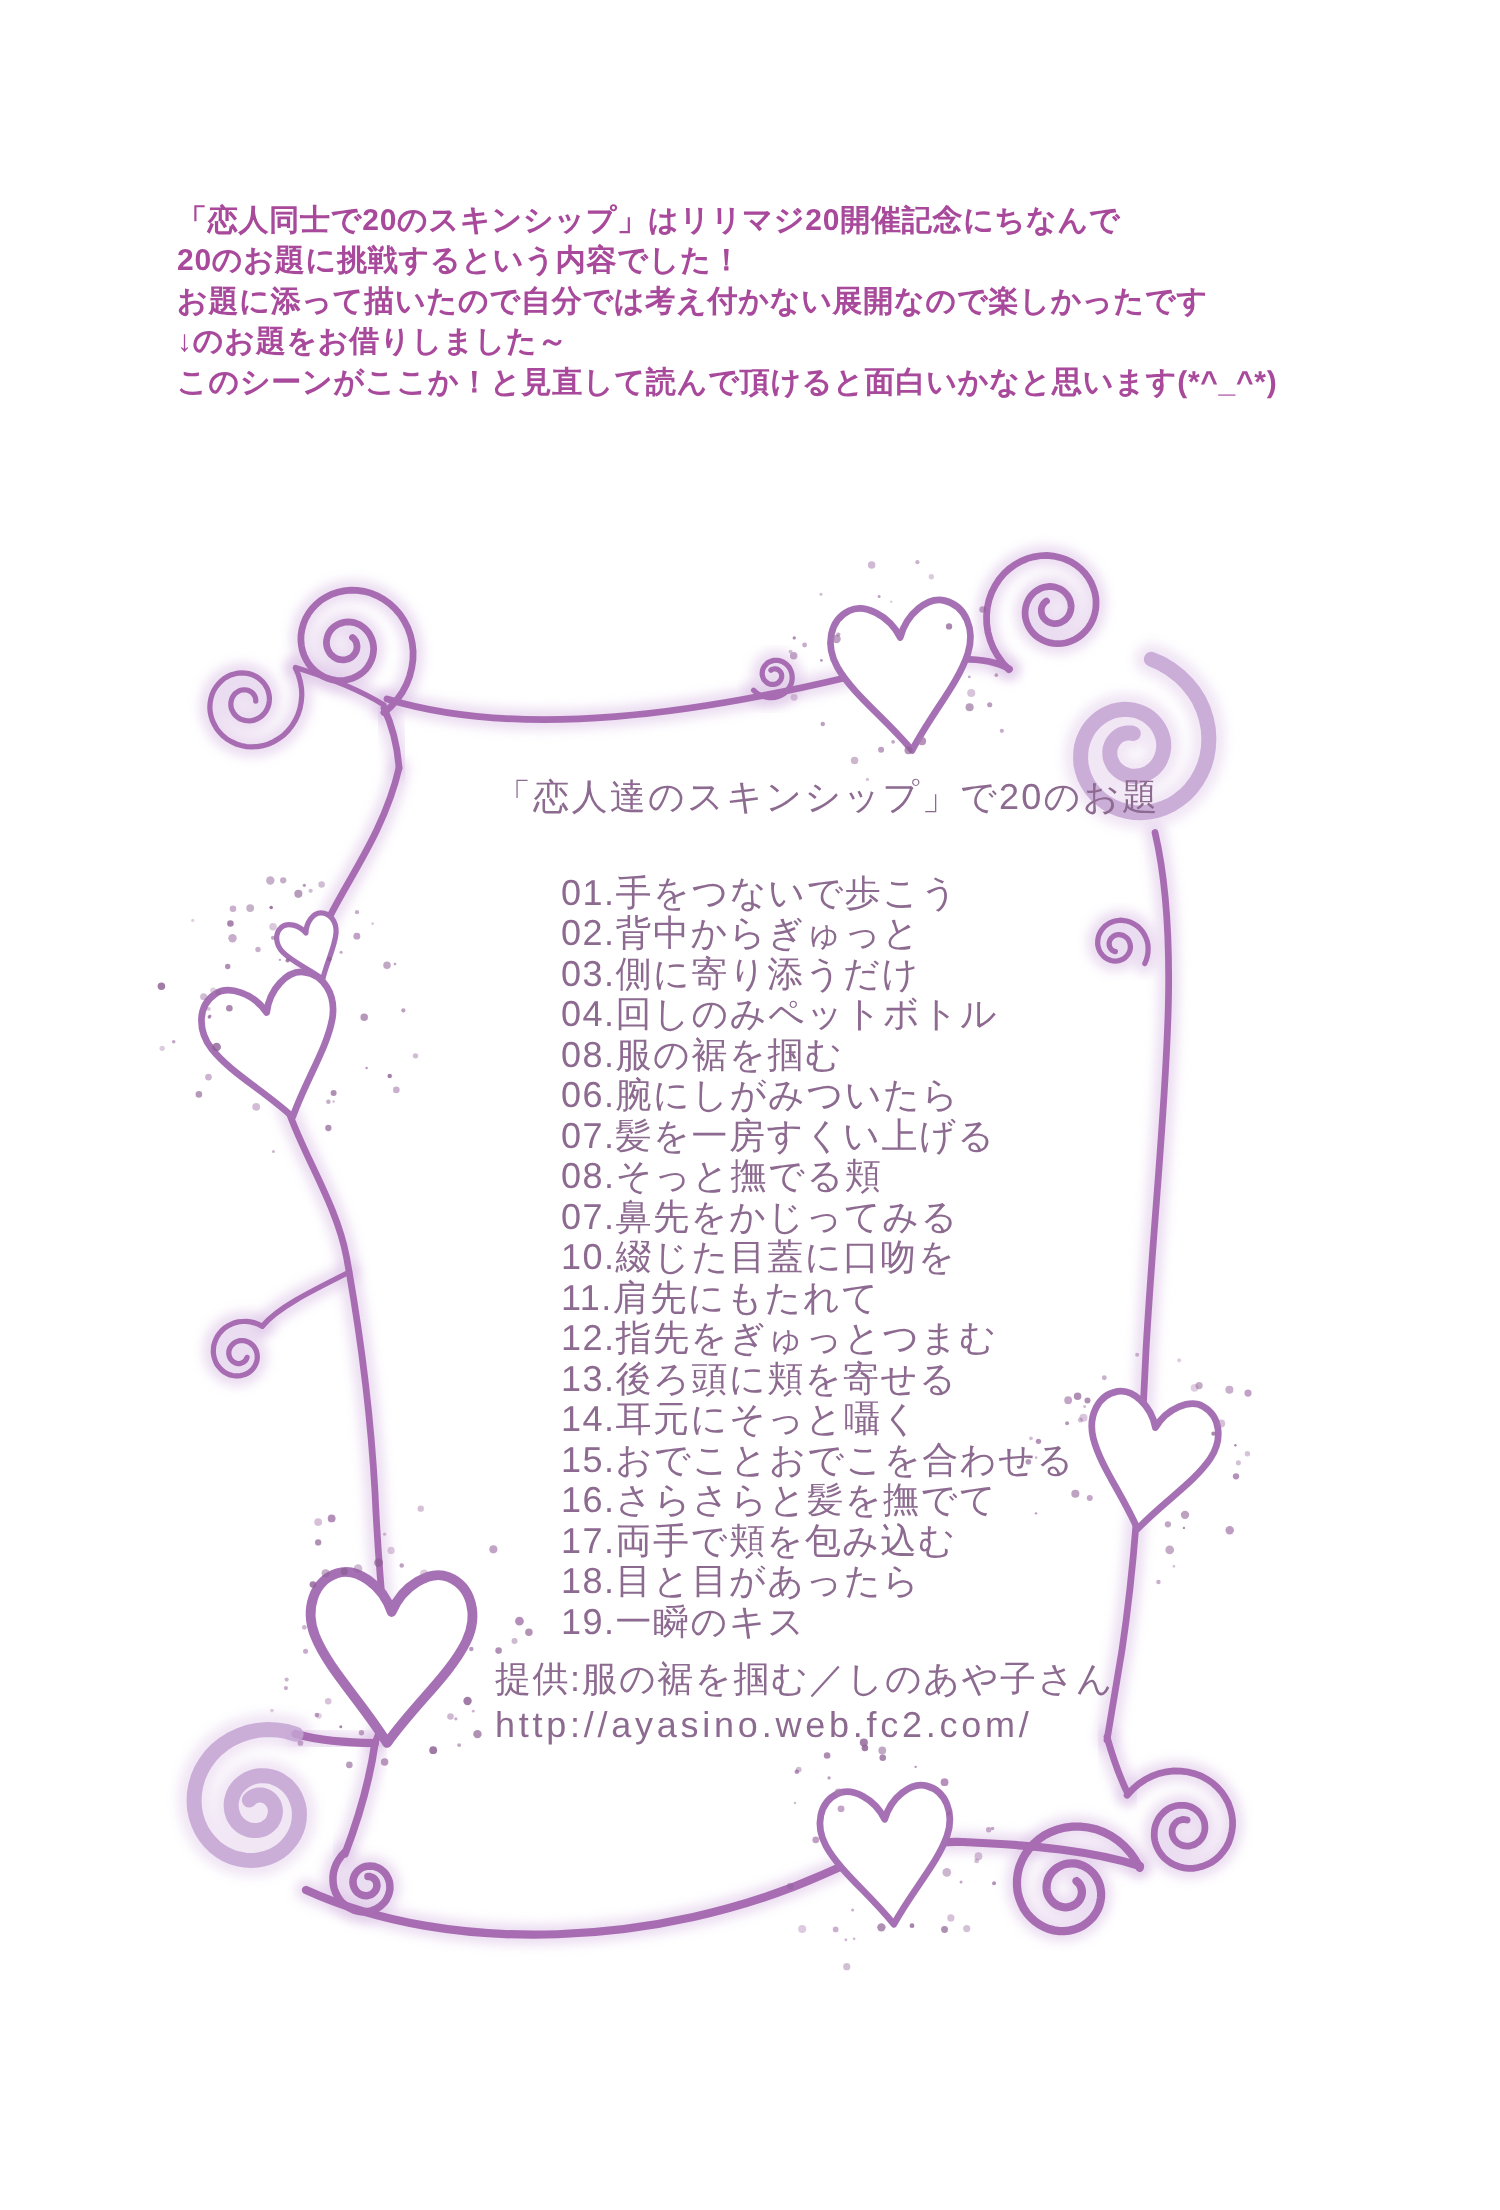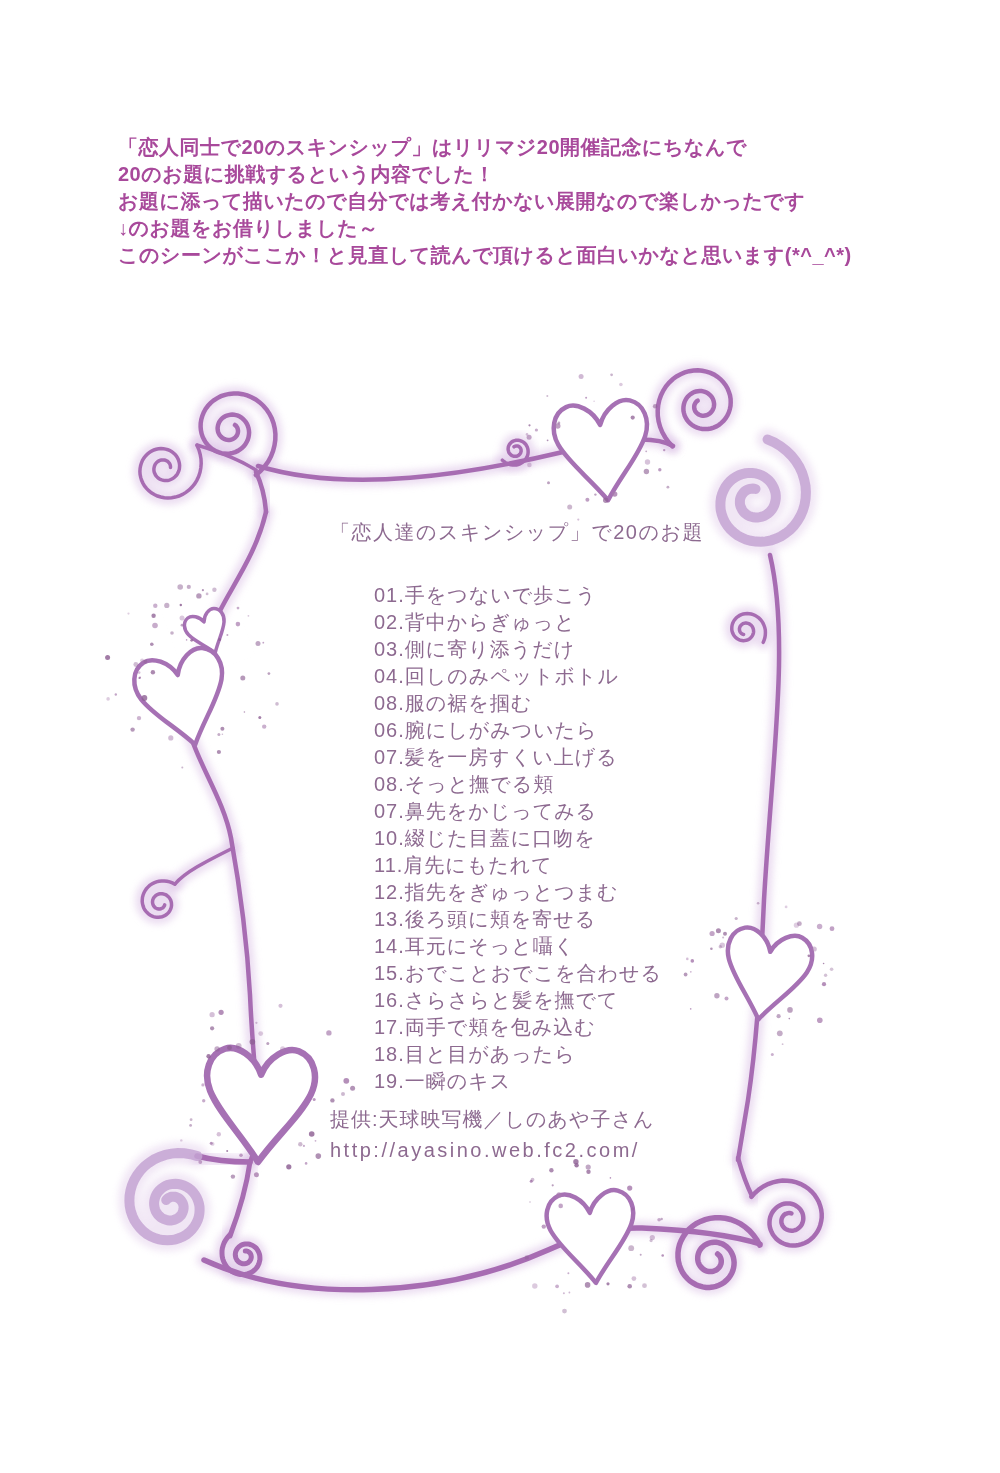--- a/index.html
+++ b/index.html
@@ -27,21 +27,21 @@
   .heart-core{stroke:var(--heart-outline);fill:#ffffff;stroke-width:4.5;}
   .heart-thick{stroke:var(--heart-outline);fill:#ffffff;stroke-width:6.5;}
   .heart-glow{stroke:var(--vine-glow);fill:none;stroke-width:13;opacity:.45;filter:url(#b4);}
   .intro{
     position:absolute;left:118px;top:134px;
     color:var(--intro-text);font-size:20px;font-weight:bold;
     line-height:27px;letter-spacing:0.5px;white-space:nowrap;
   }
   .inner{
     position:absolute;left:330px;top:520px;
-    color:var(--list-text);font-size:20px;white-space:nowrap;
+    color:var(--list-text);font-size:24px;white-space:nowrap;
   }
   .frame-title{letter-spacing:1.5px;line-height:24px;}
   .topics{margin-top:38px;line-height:27px;letter-spacing:1px;margin-left:44px;}
   .credit-block{margin-top:9px;line-height:31px;letter-spacing:1px;}
   .credit-url{letter-spacing:2.5px;}
 </style>
 </head>
 <body>
 
 <div class="page">
@@ -376,18 +376,18 @@
         <div class="topic-item">12.指先をぎゅっとつまむ</div>
         <div class="topic-item">13.後ろ頭に頬を寄せる</div>
         <div class="topic-item">14.耳元にそっと囁く</div>
         <div class="topic-item">15.おでことおでこを合わせる</div>
         <div class="topic-item">16.さらさらと髪を撫でて</div>
         <div class="topic-item">17.両手で頬を包み込む</div>
         <div class="topic-item">18.目と目があったら</div>
         <div class="topic-item">19.一瞬のキス</div>
       </div>
     <div class="credit-block">
-      <div class="credit-line">提供:天球映写機／しのあや子さん</div>
+      <div class="credit-line">提供:服の裾を掴む／しのあや子さん</div>
       <div class="credit-url">http://ayasino.web.fc2.com/</div>
     </div>
   </div>
 
 </div>
 
 </body></html>

